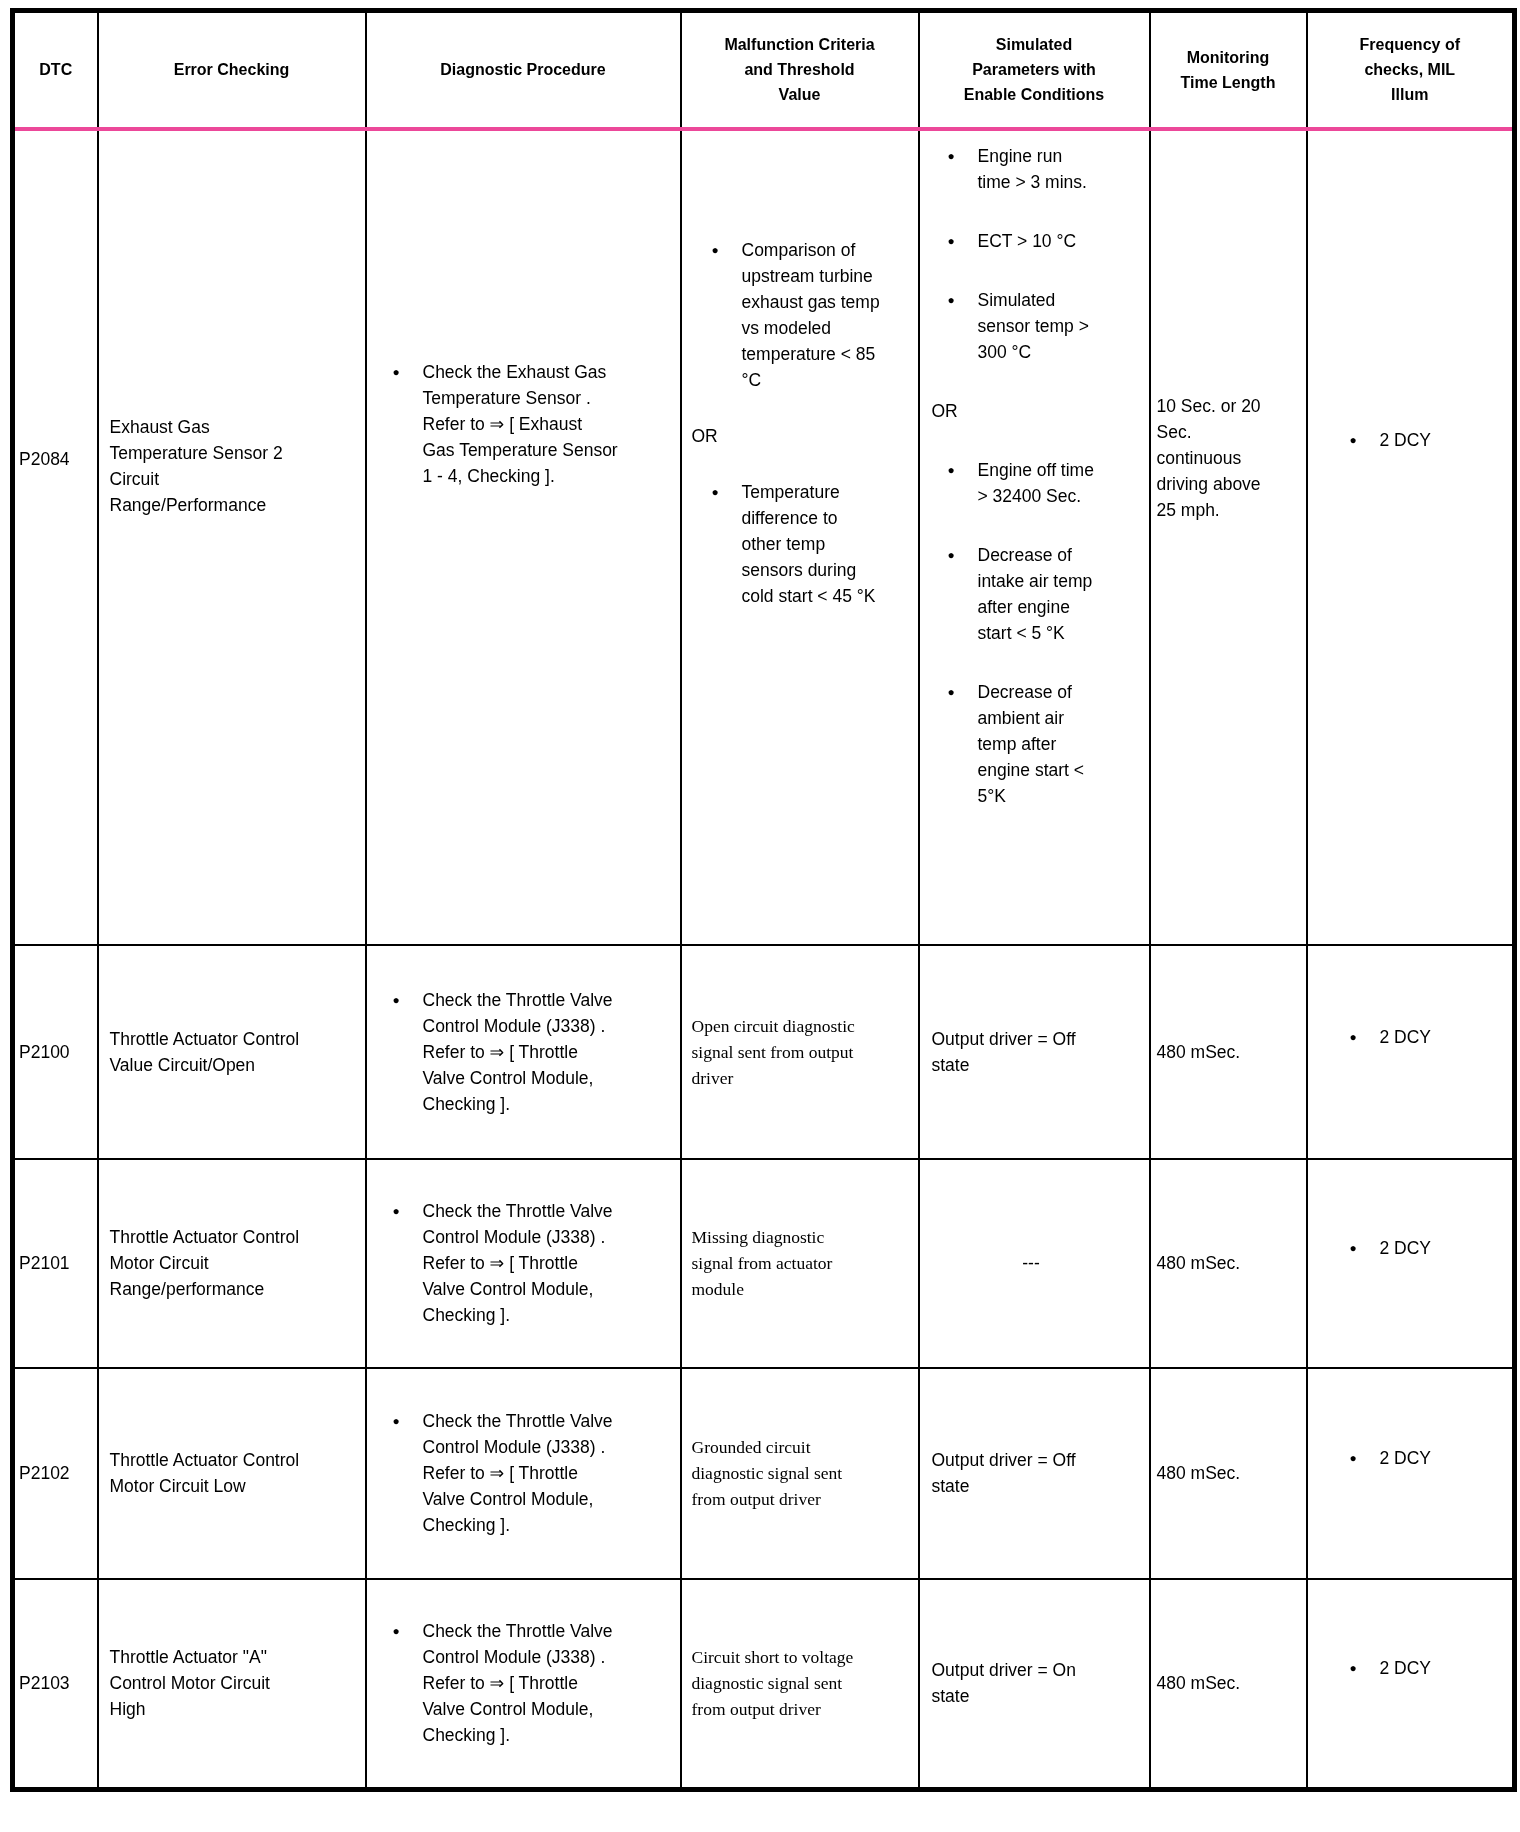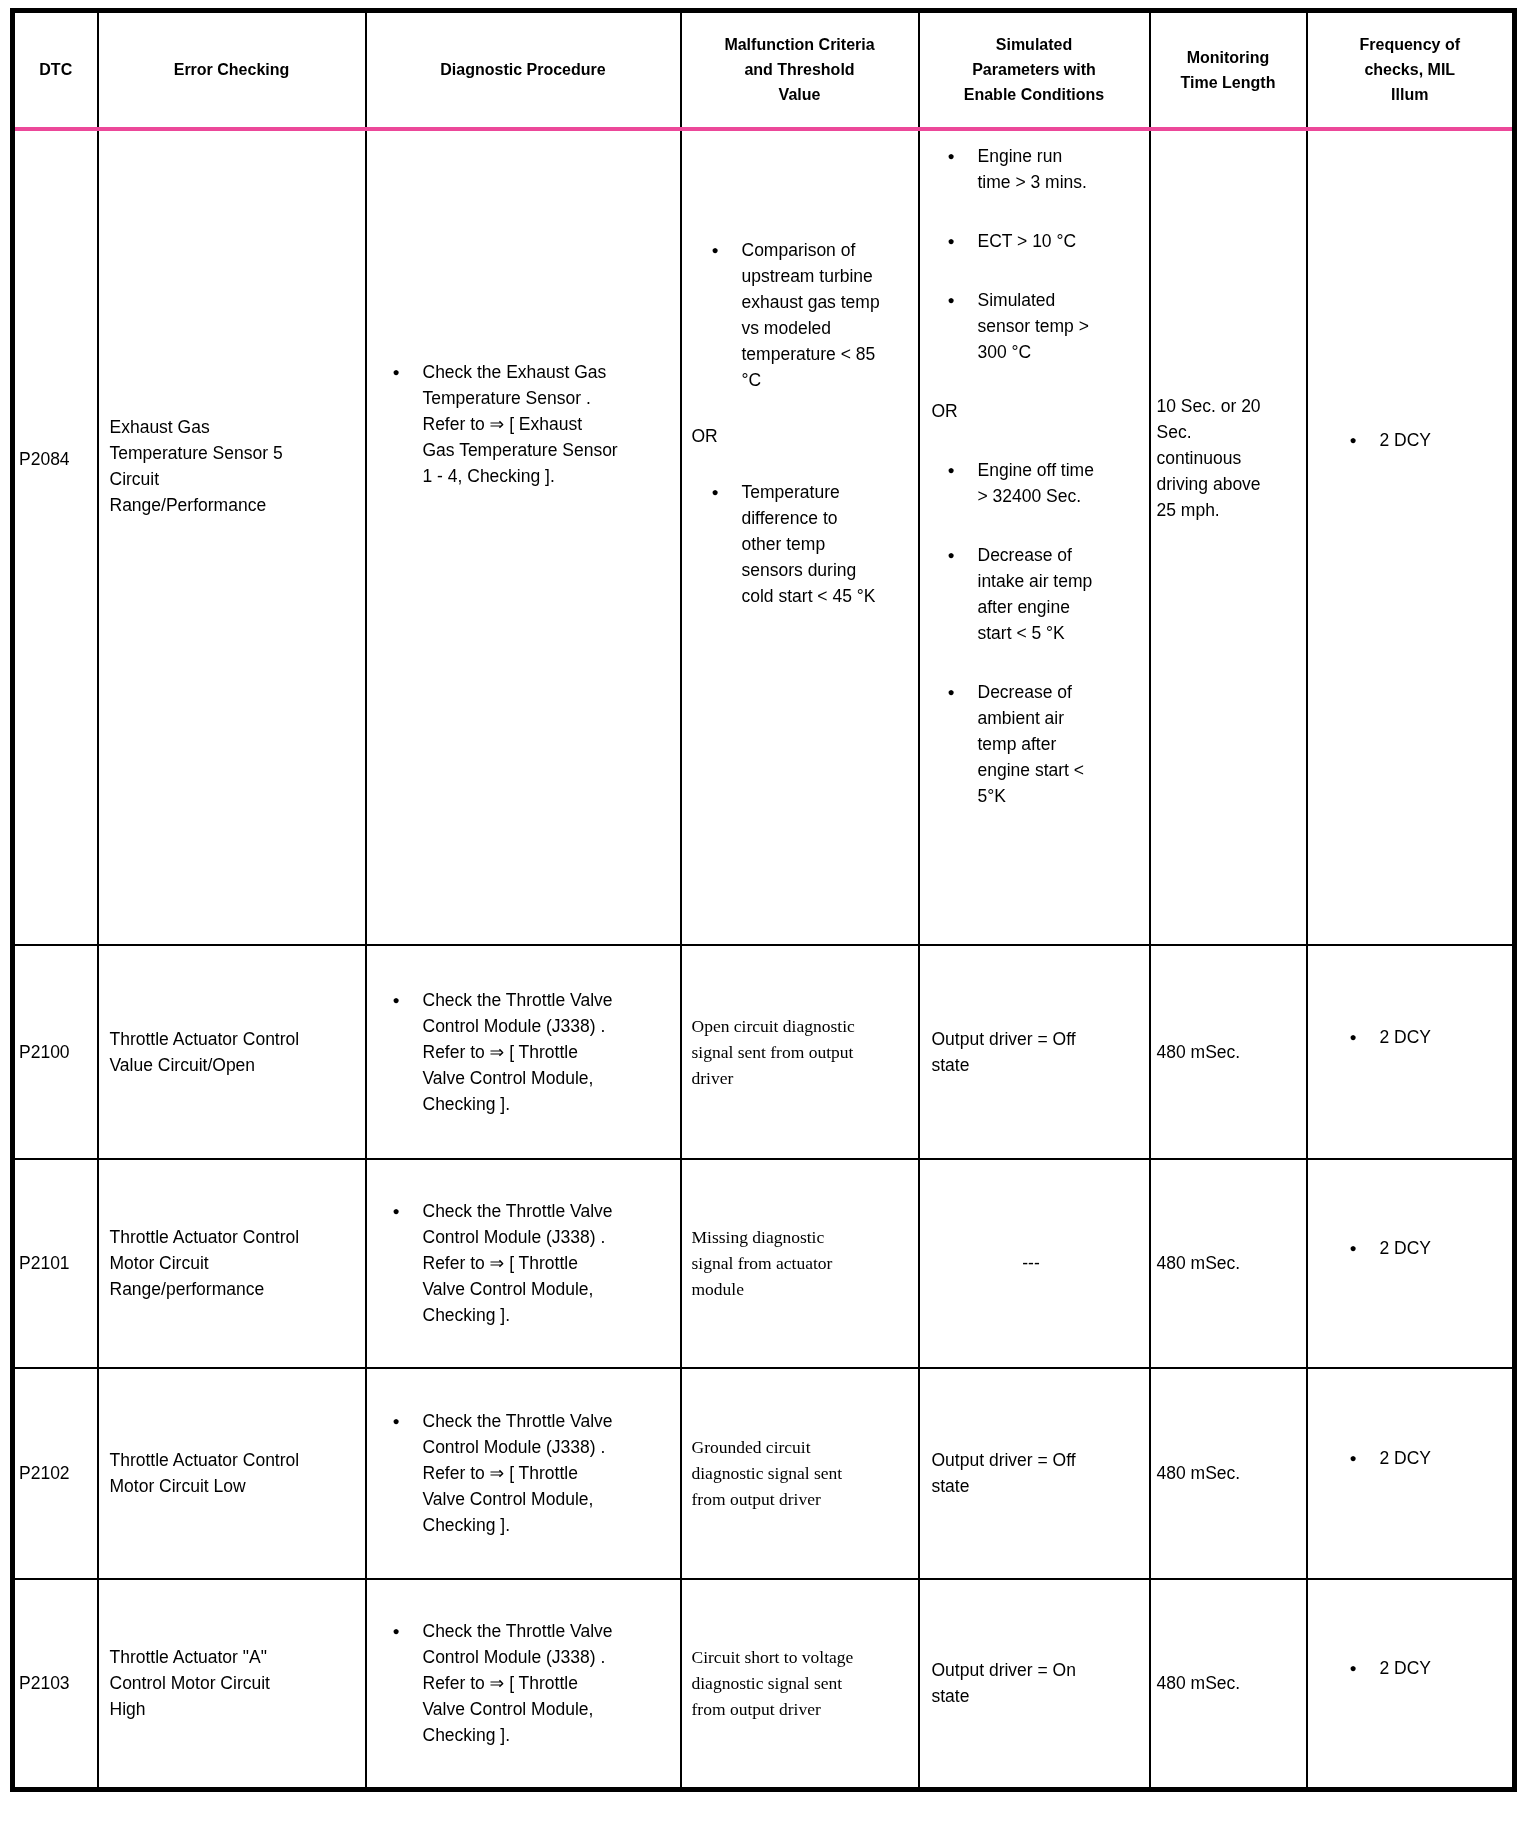--- a/index.html
+++ b/index.html
@@ -118,21 +118,21 @@
       <th class="c4"><span class="hw">Malfunction Criteria and Threshold Value</span></th>
       <th class="c5"><span class="hw">Simulated Parameters with Enable Conditions</span></th>
       <th class="c6"><span class="hw">Monitoring Time Length</span></th>
       <th class="c7"><span class="hw">Frequency of checks, MIL Illum</span></th>
     </tr>
   </thead>
   <tbody>
 
     <tr class="row-p2084">
       <td class="cell-dtc"><span>P2084</span></td>
-      <td class="cell-err"><span class="tw">Exhaust Gas Temperature Sensor 5 Circuit Range/Performance</span></td>
+      <td class="cell-err"><span class="tw">Exhaust Gas Temperature Sensor 2 Circuit Range/Performance</span></td>
       <td class="cell-diag">
         <div class="bi seg">
           <span class="b">●</span>
           <span class="t">Check the Exhaust Gas Temperature Sensor . Refer to ⇒ [ Exhaust Gas Temperature Sensor 1 - 4, Checking ].</span>
         </div>
       </td>
       <td class="cell-malf">
         <div class="bi seg">
           <span class="b">●</span>
           <span class="t">Comparison of upstream turbine exhaust gas temp vs modeled temperature &lt; 85 °C</span>

